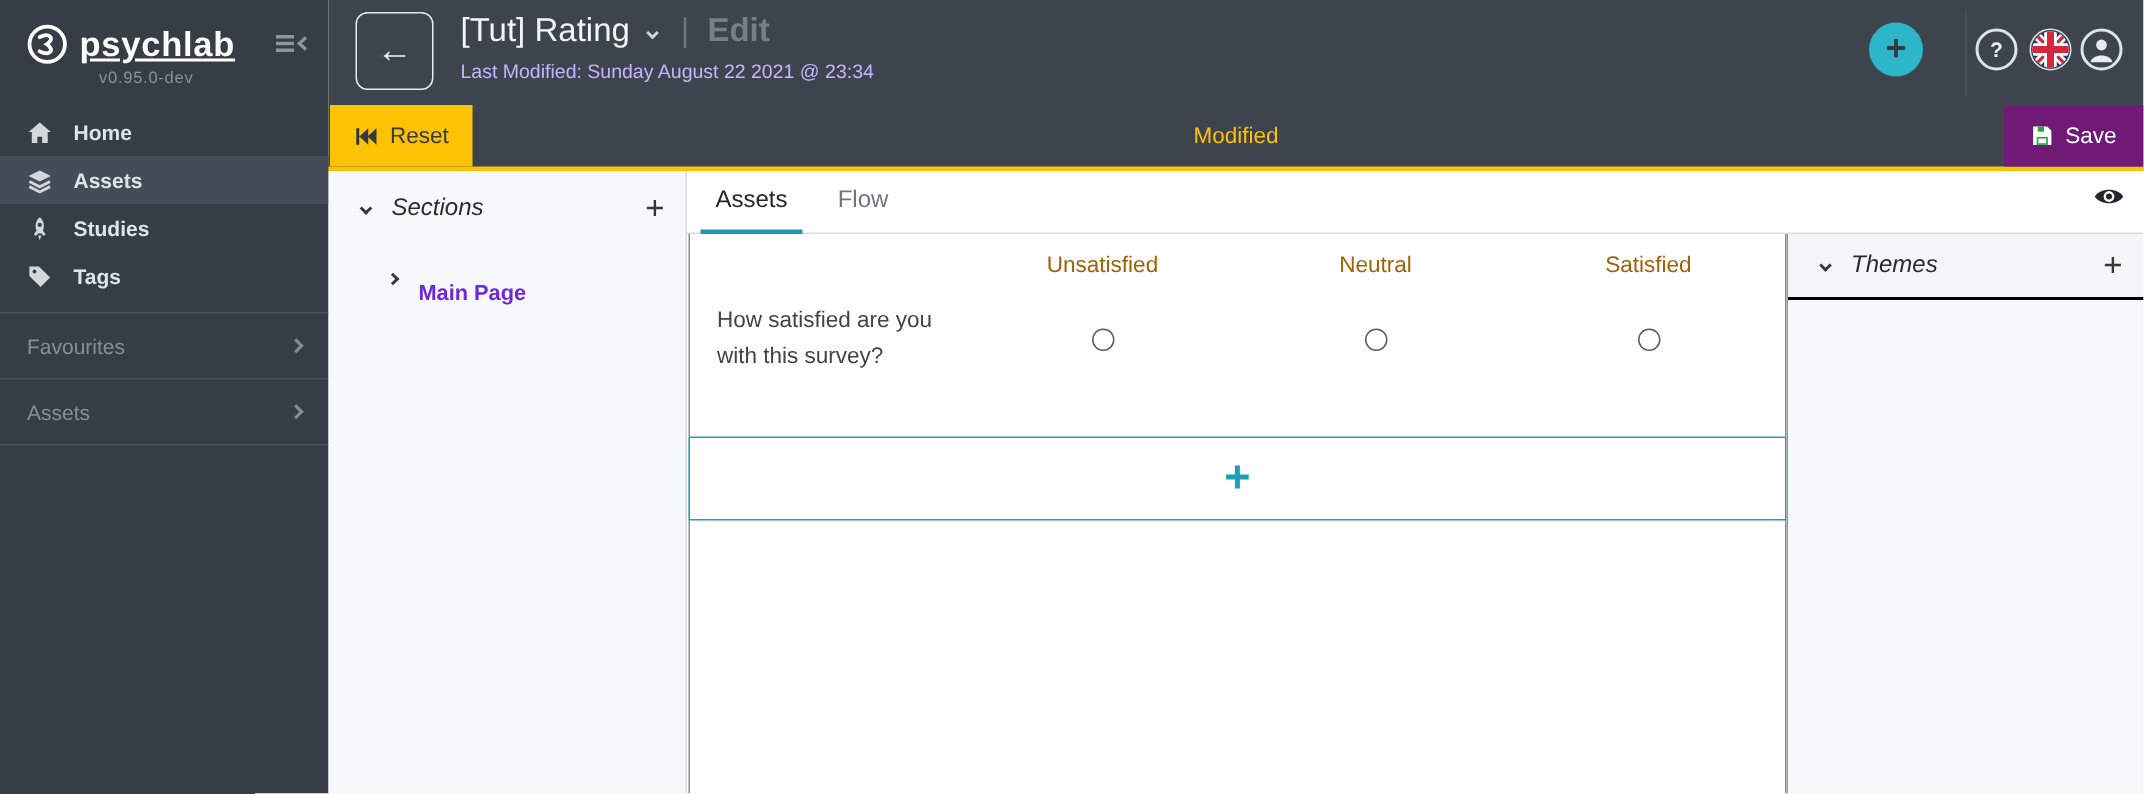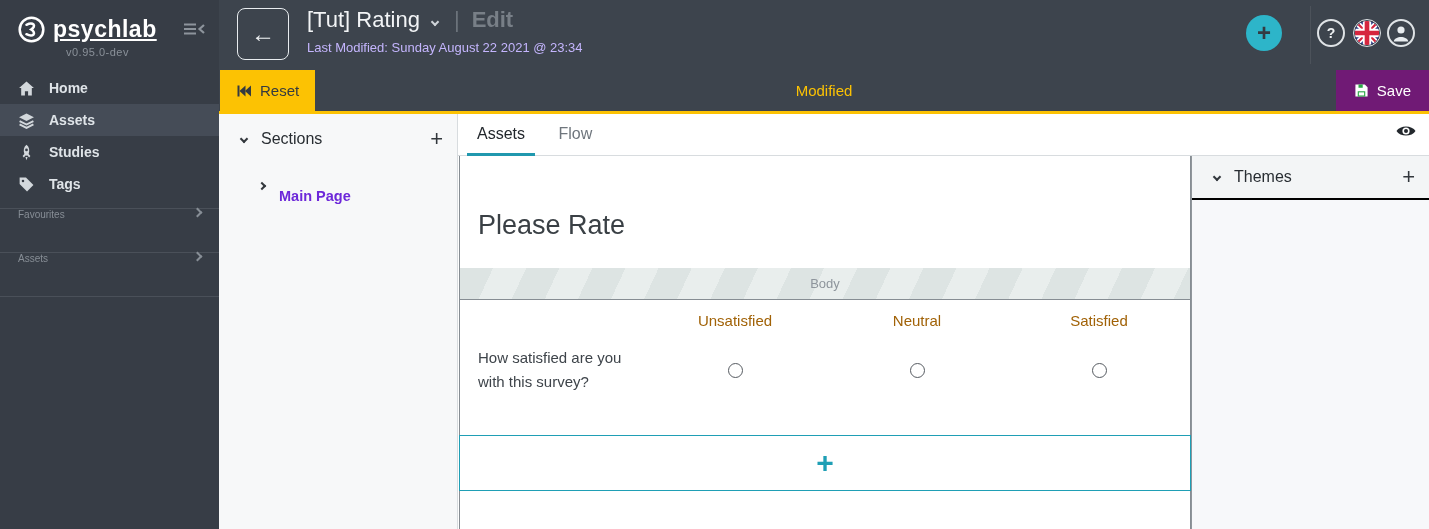--- a/index.html
+++ b/index.html
@@ -13,22 +13,22 @@
   .logo-row { display:flex; align-items:center; padding:16px 14px 0 18px; }
   .logo-mark { width:27px; height:27px; flex:0 0 auto; }
   .logo-text { color:#fff; font-size:23px; font-weight:bold; letter-spacing:.5px; margin-left:8px;text-decoration:underline; }
   .collapse-btn { margin-left:auto; width:22px; height:18px; cursor:pointer; }
   .version { font-size:11px; color:#8a9199; margin:3px 0 14px 66px; letter-spacing:.5px; }
   .nav-item { display:flex; align-items:center; height:32px; padding-left:18px;
               color:#dfe4e8; font-size:14px; font-weight:bold; cursor:pointer; }
   .nav-item.active { background:#454c57; }
   .nav-icon { width:17px; height:17px; margin-right:14px; flex:0 0 auto; }
   .side-sep { border-top:1px solid #4a5059; margin-top:8px; }
-  .group-row { display:flex; height:44px; padding:0 18px;
-               color:#878e96; font-size:10px; cursor:pointer; border-bottom:1px solid #4a5059; }
+  .group-row { display:flex; align-items:center; height:44px; padding:0 18px;
+               color:#878e96; font-size:14px; cursor:pointer; border-bottom:1px solid #4a5059; }
   .group-row:first-of-type { border-top:0; }
   .chev { display:inline-block; width:7px; height:7px;
           border-right:2px solid currentColor; border-bottom:2px solid currentColor; }
   .chev.right { transform:rotate(-45deg); }
   .chev.down  { transform:rotate(45deg); }
   .group-row .chev { margin-left:auto; }
   
   #topbar { position:absolute; left:219px; top:0; width:1210px; height:70px; background:#3d444d; }
   .back-btn { position:absolute; left:18px; top:8px; width:52px; height:52px;
               border:1px solid #e8ecef; border-radius:8px; background:transparent;
@@ -59,21 +59,21 @@
   .status-label { position:absolute; left:0; right:0; top:0; height:41px; line-height:41px;
                   text-align:center; color:#fcc203; font-size:15px; pointer-events:none; }
   .save-btn { position:absolute; right:0; top:0; height:41px; padding:4px 18px;
               background:#701a75; color:#fff; font-size:15px; border:0; cursor:pointer;
               display:flex; align-items:center; gap:8px; font-family:inherit; }
   
   #sections-panel { position:absolute; left:219px; top:114px; width:239px; height:415px;
                     background:#f7f8f9; border-right:1px solid #d8dcdf; }
   .panel-head { display:flex; align-items:center; padding:16px 14px 0 22px; color:#282d32; }
   .panel-head .chev { width:6px; height:6px; color:#33383d; margin-right:14px; cursor:pointer; }
-  .panel-title { font-size:16px; }
+  .panel-title { font-size:16px;font-style:italic; }
   .panel-plus { margin-left:auto; font-size:22px; font-weight:300; color:#33383d; cursor:pointer; line-height:18px; }
   .tree-item { display:flex; align-items:center; padding:20px 0 0 40px; cursor:pointer; }
   .tree-item .chev { width:6px; height:6px; color:#33383d; margin-right:14px; }
   .tree-label { font-size:14.5px; font-weight:bold; color:#6d28d9;margin-top:20px; }
   
   #workspace { position:absolute; left:458px; top:114px; width:971px; height:415px; background:#fff; }
   #tabbar { position:relative; height:42px; border-bottom:1px solid #d8dcdf; background:#fff; }
   .tab { position:relative; display:inline-block; margin-left:9px; padding:11px 10px 12px;
          font-size:16px; color:#6f767d; cursor:pointer; }
   .tab.active { color:#22272c; }
@@ -256,26 +256,20 @@
     <span class="eye-btn">
       <svg viewBox="0 0 20 14" width="20" height="14">
         <path d="M0.5 7 C4 1 16 1 19.5 7 C16 13 4 13 0.5 7 Z" fill="#23282d"></path>
         <circle cx="10" cy="7" r="3.6" fill="#fff"></circle>
         <circle cx="10" cy="7" r="2" fill="#23282d"></circle>
       </svg>
     </span>
   </div>
 
   <div id="canvas">
-    <div class="c-sec1">
-      <div class="page-heading">Please Rate</div>
-      <div class="body-bar">
-        <span>Body</span>
-      </div>
-    </div>
     <div class="c-sec2">
       <div class="rt-row">
         <div></div>
         <div class="rt-col-head">Unsatisfied</div>
         <div class="rt-col-head">Neutral</div>
         <div class="rt-col-head">Satisfied</div>
       </div>
       <div class="rt-row rt-body">
         <div class="rt-question">How satisfied are you with this survey?</div>
         <div class="radio-cell">

